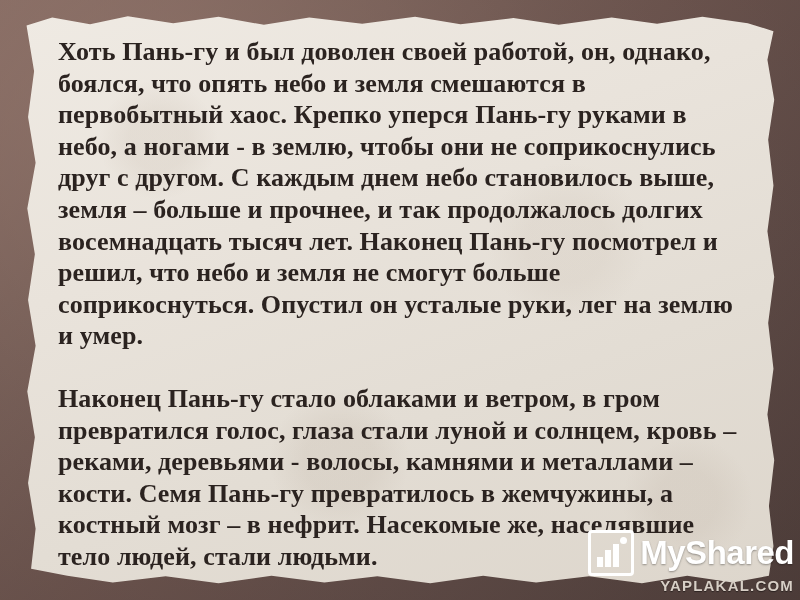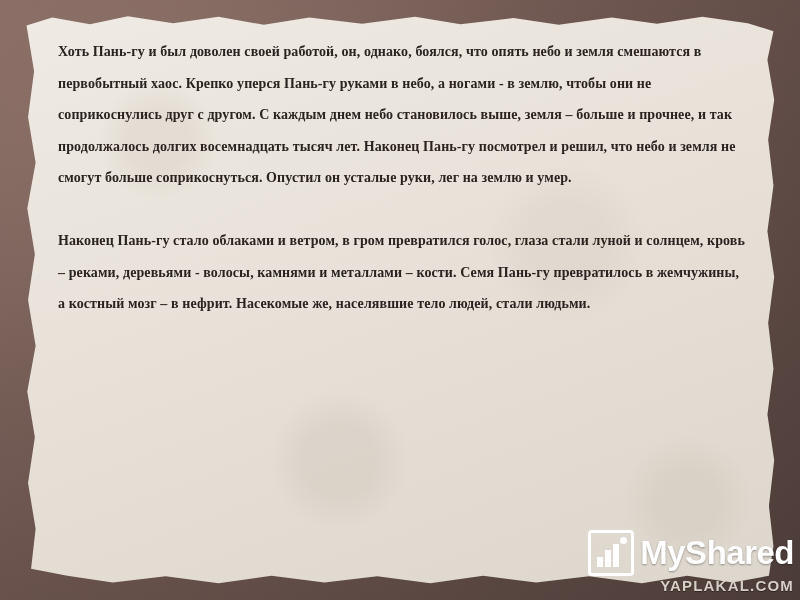--- a/index.html
+++ b/index.html
@@ -73,21 +73,21 @@
     pointer-events: none;
   }
   #text-body {
     position: absolute;
     left: 36px;
     top: 22px;
     width: 690px;
     color: #2b2320;
     font-family: "Liberation Serif", serif;
     font-weight: bold;
-    font-size: 14px;
+    font-size: 26px;
     line-height: 31.6px;
     letter-spacing: 0.1px;
   }
   #text-body p {
     margin: 0;
   }
   #text-body p.spacer-before {
     margin-top: 31px;
   }
   

